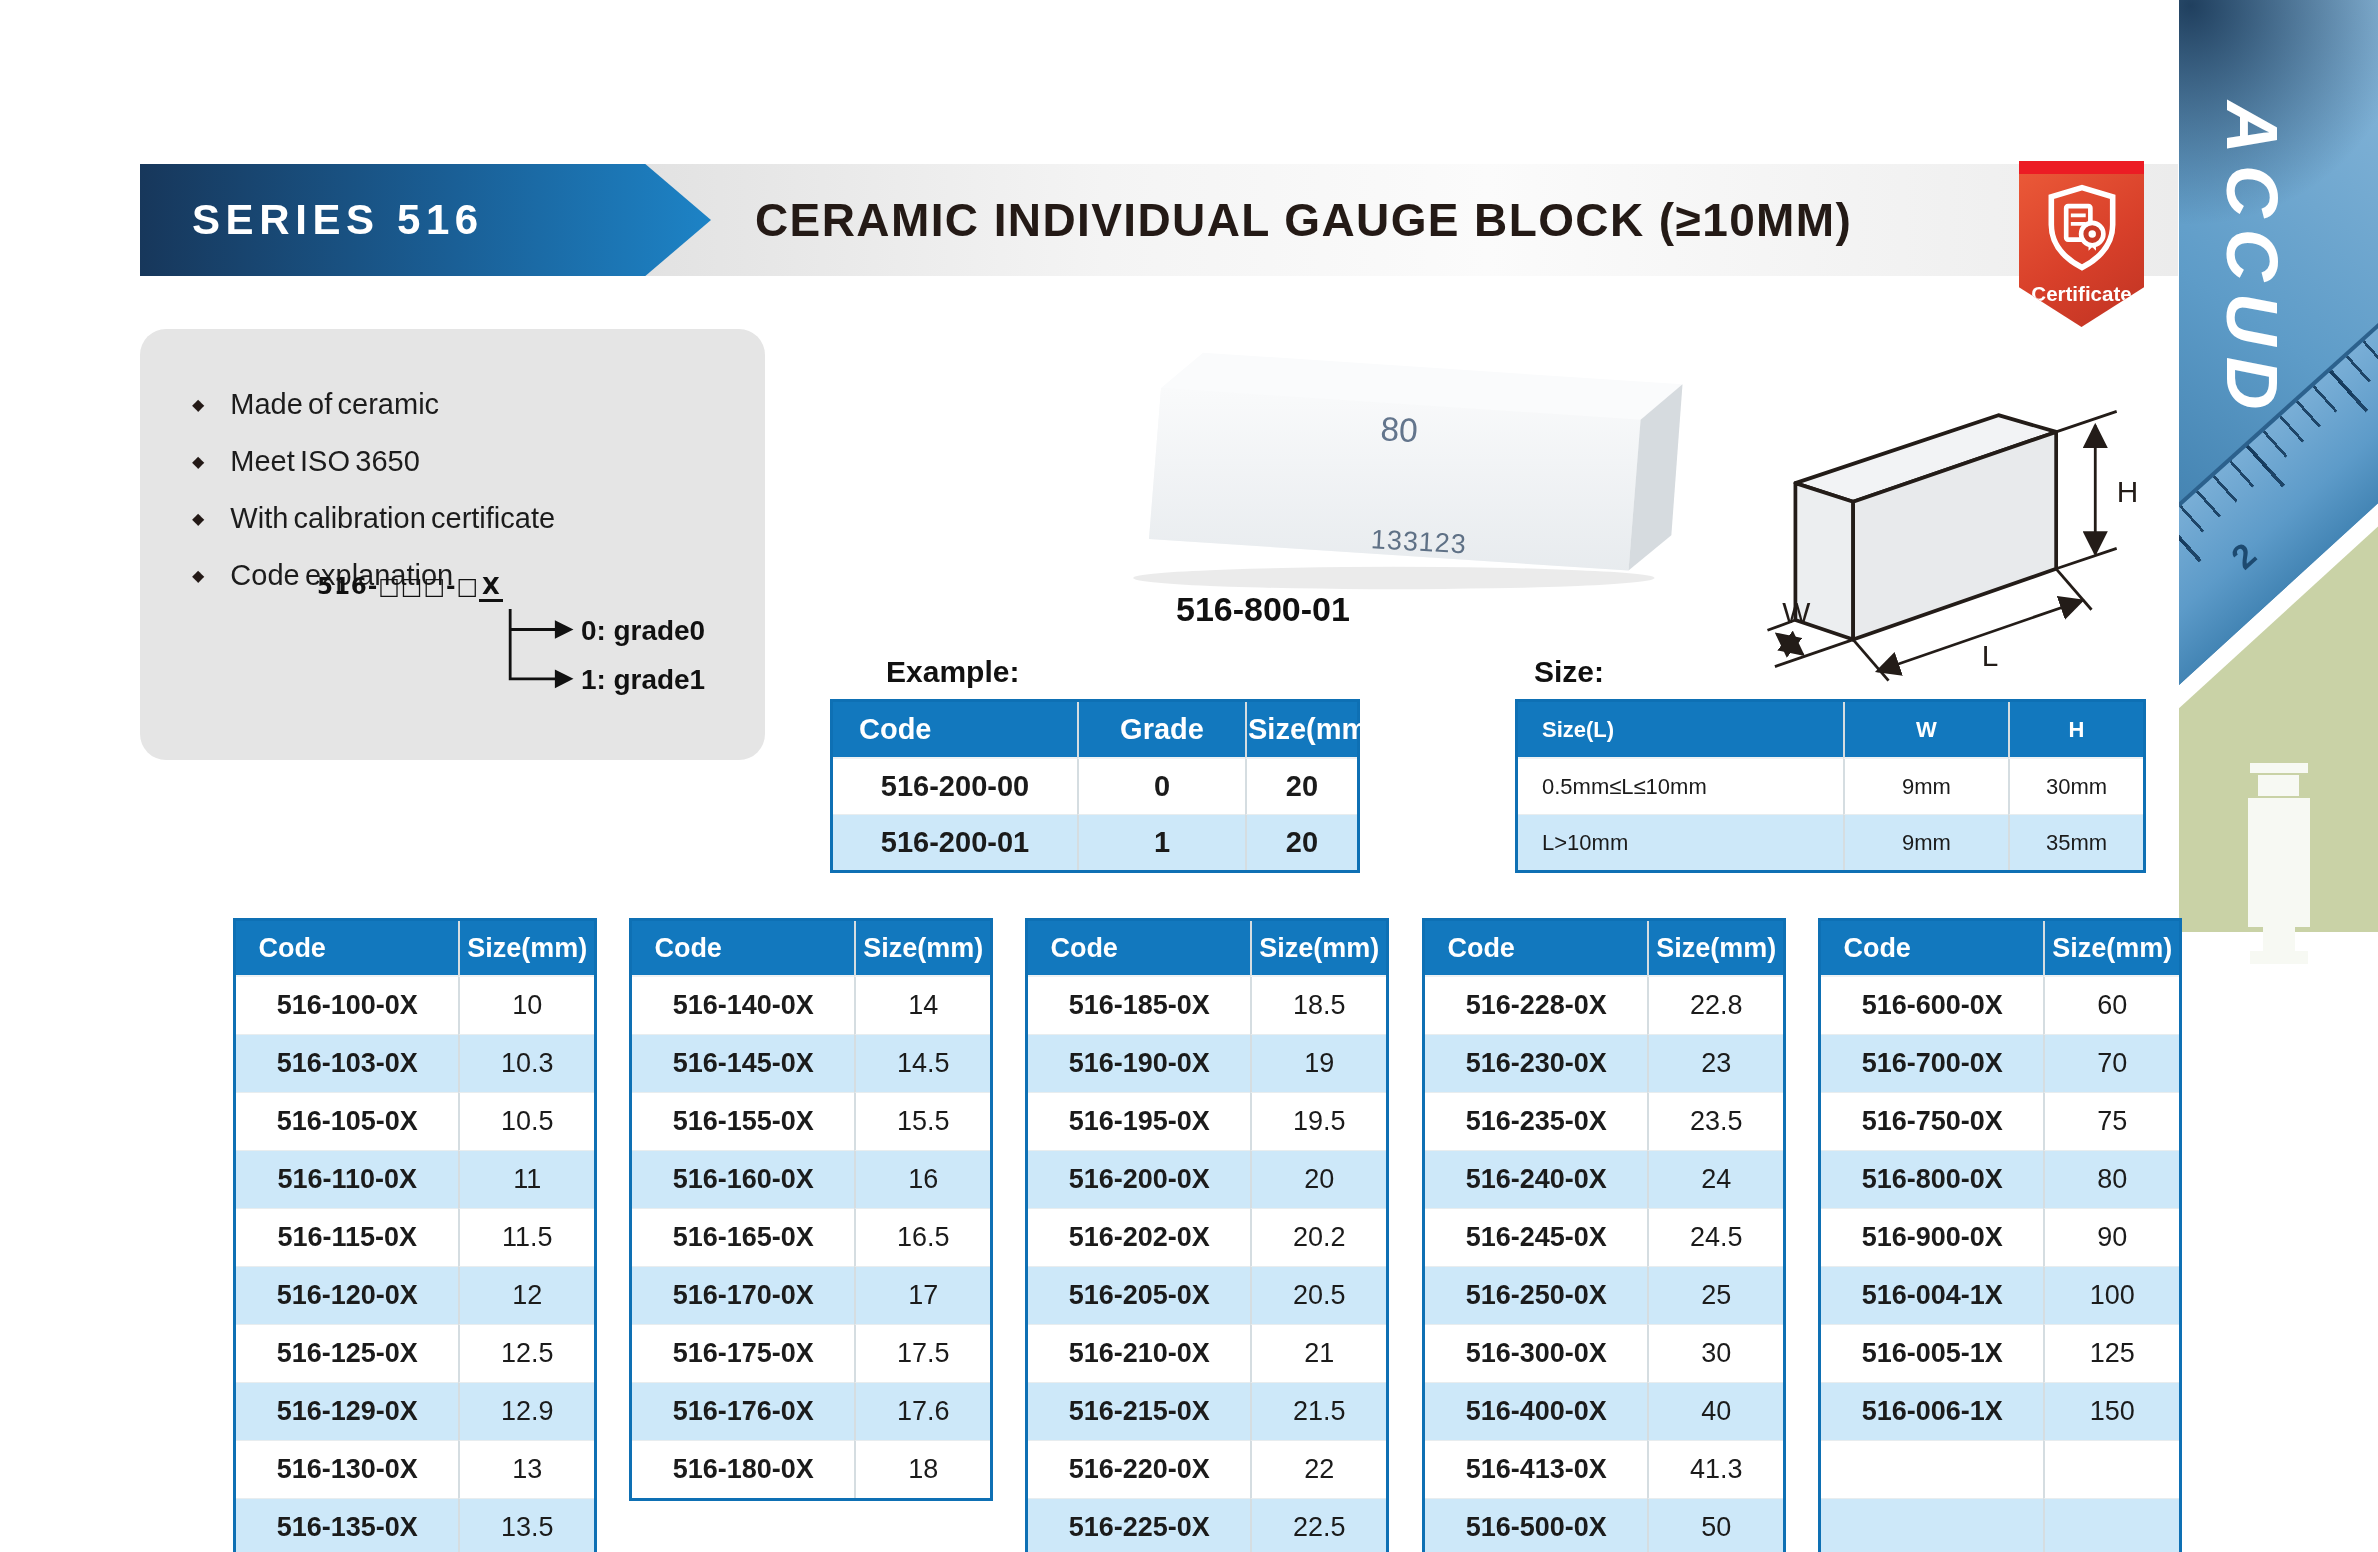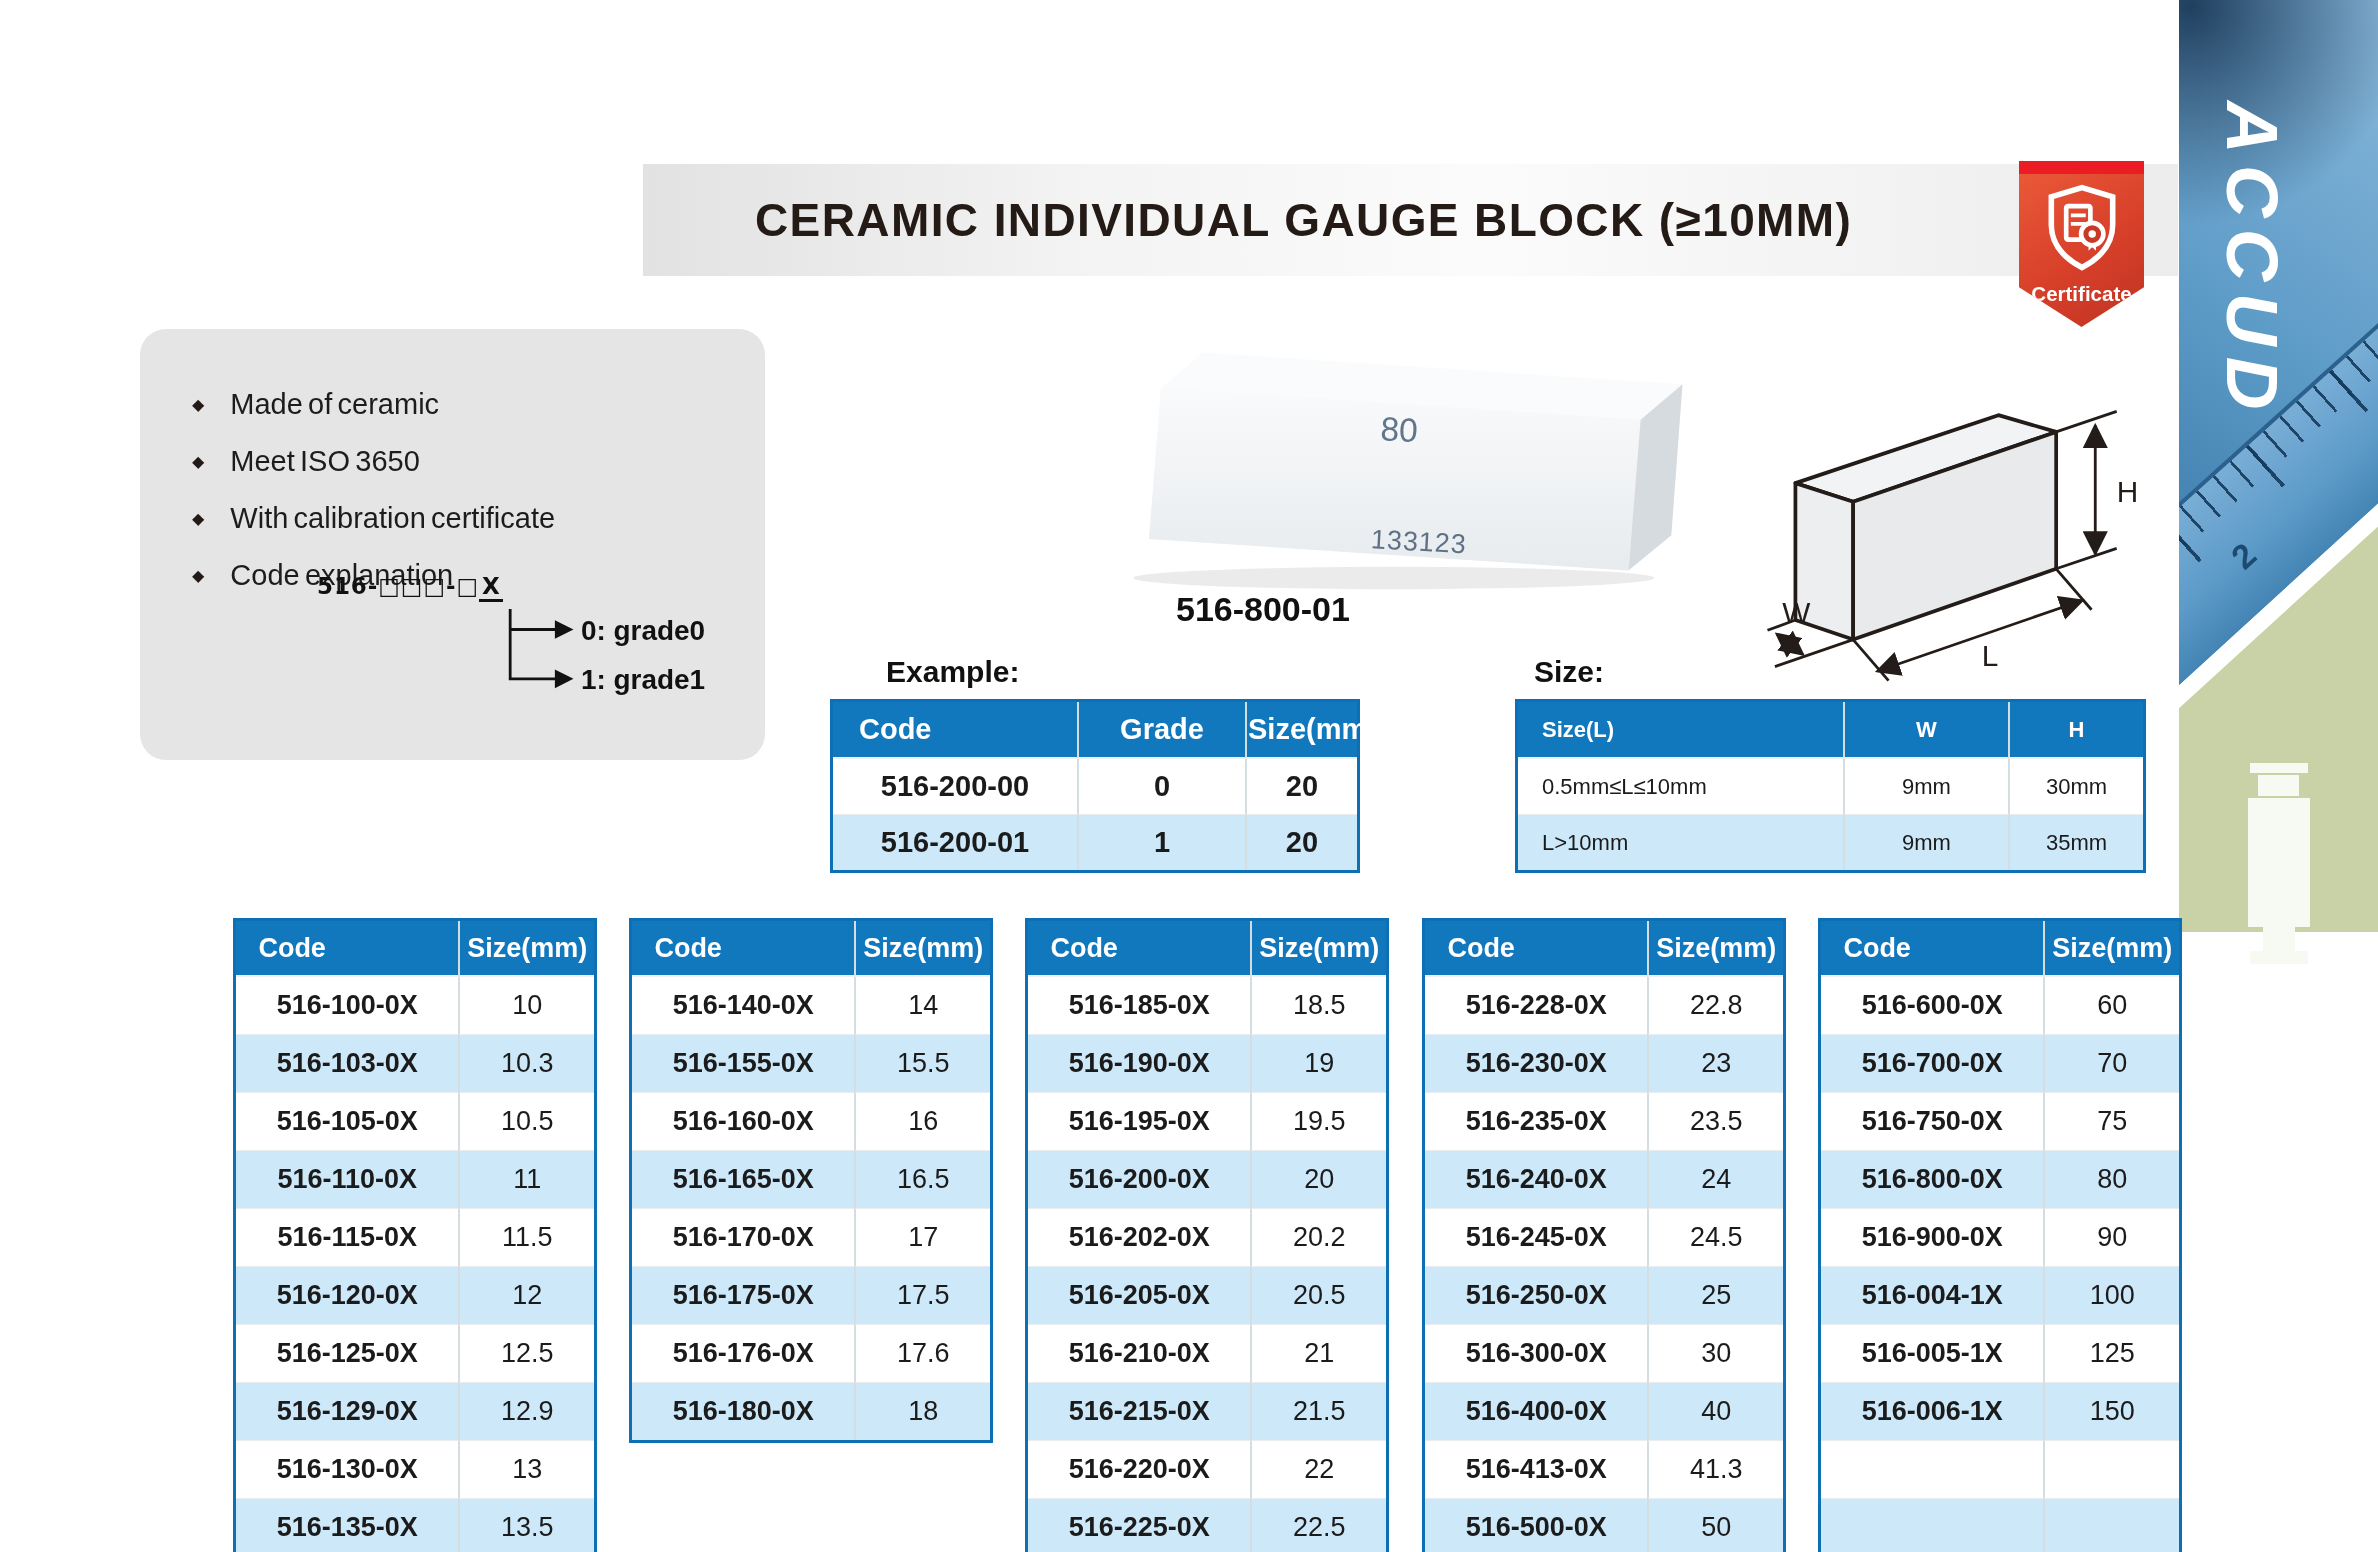--- a/index.html
+++ b/index.html
@@ -108,20 +108,23 @@
   .tbl-codes td{height:55px;font-size:27px;}
   .tbl-codes th:nth-child(1){text-align:left;padding-left:22.4px;width:199px;}
   .tbl-codes td:nth-child(1){font-weight:bold;}
 </style>
 </head>
 <body>
 
 <div class="page">
 
   <div class="banner-gray"></div>
+  <div class="banner-blue">
+    <span class="series-label">SERIES 516</span>
+  </div>
   <div class="page-title">CERAMIC INDIVIDUAL GAUGE BLOCK (≥10MM)</div>
 
   <div class="cert-badge">
     <div class="cert-top"></div>
     <svg class="cert-shield" width="80" height="93" viewBox="0 0 86 100">
       <path d="M43 6 L76 16 V46 C76 68 62 82 43 92 C24 82 10 68 10 46 V16 Z" fill="none" stroke="#ffffff" stroke-width="6"></path>
       <rect x="26" y="26" width="26" height="36" rx="2" fill="none" stroke="#ffffff" stroke-width="5"></rect>
       <line x1="31" y1="36" x2="47" y2="36" stroke="#ffffff" stroke-width="4"></line>
       <line x1="31" y1="45" x2="47" y2="45" stroke="#ffffff" stroke-width="4"></line>
       <circle cx="54" cy="56" r="12" fill="#c83a27" stroke="#ffffff" stroke-width="5"></circle>
@@ -327,20 +330,24 @@
           <th>Code</th>
           <th>Size(mm)</th>
         </tr>
       </thead>
       <tbody>
         <tr>
           <td>516-140-0X</td>
           <td>14</td>
         </tr>
         <tr>
+          <td>516-145-0X</td>
+          <td>14.5</td>
+        </tr>
+        <tr>
           <td>516-155-0X</td>
           <td>15.5</td>
         </tr>
         <tr>
           <td>516-160-0X</td>
           <td>16</td>
         </tr>
         <tr>
           <td>516-165-0X</td>
           <td>16.5</td>

